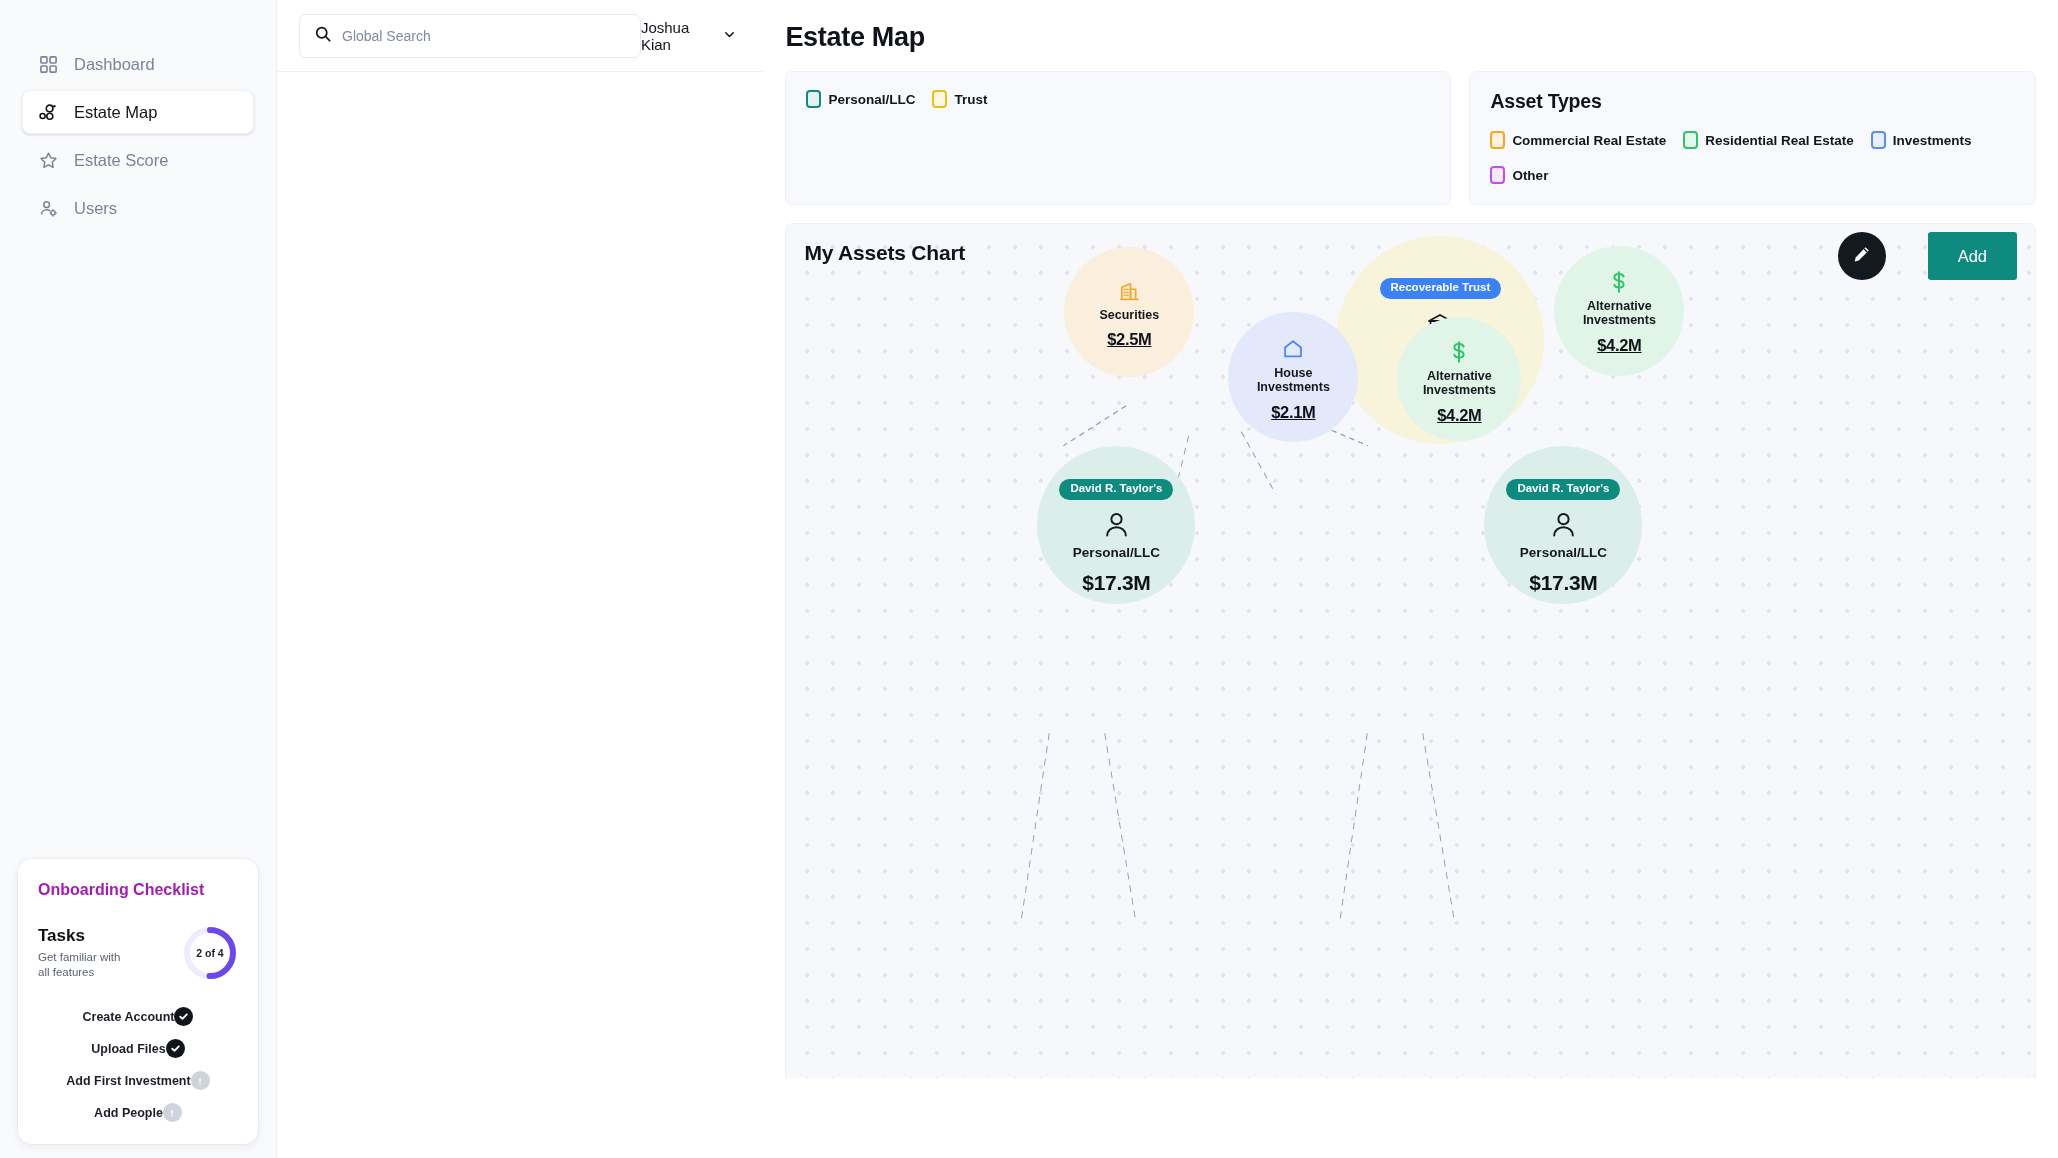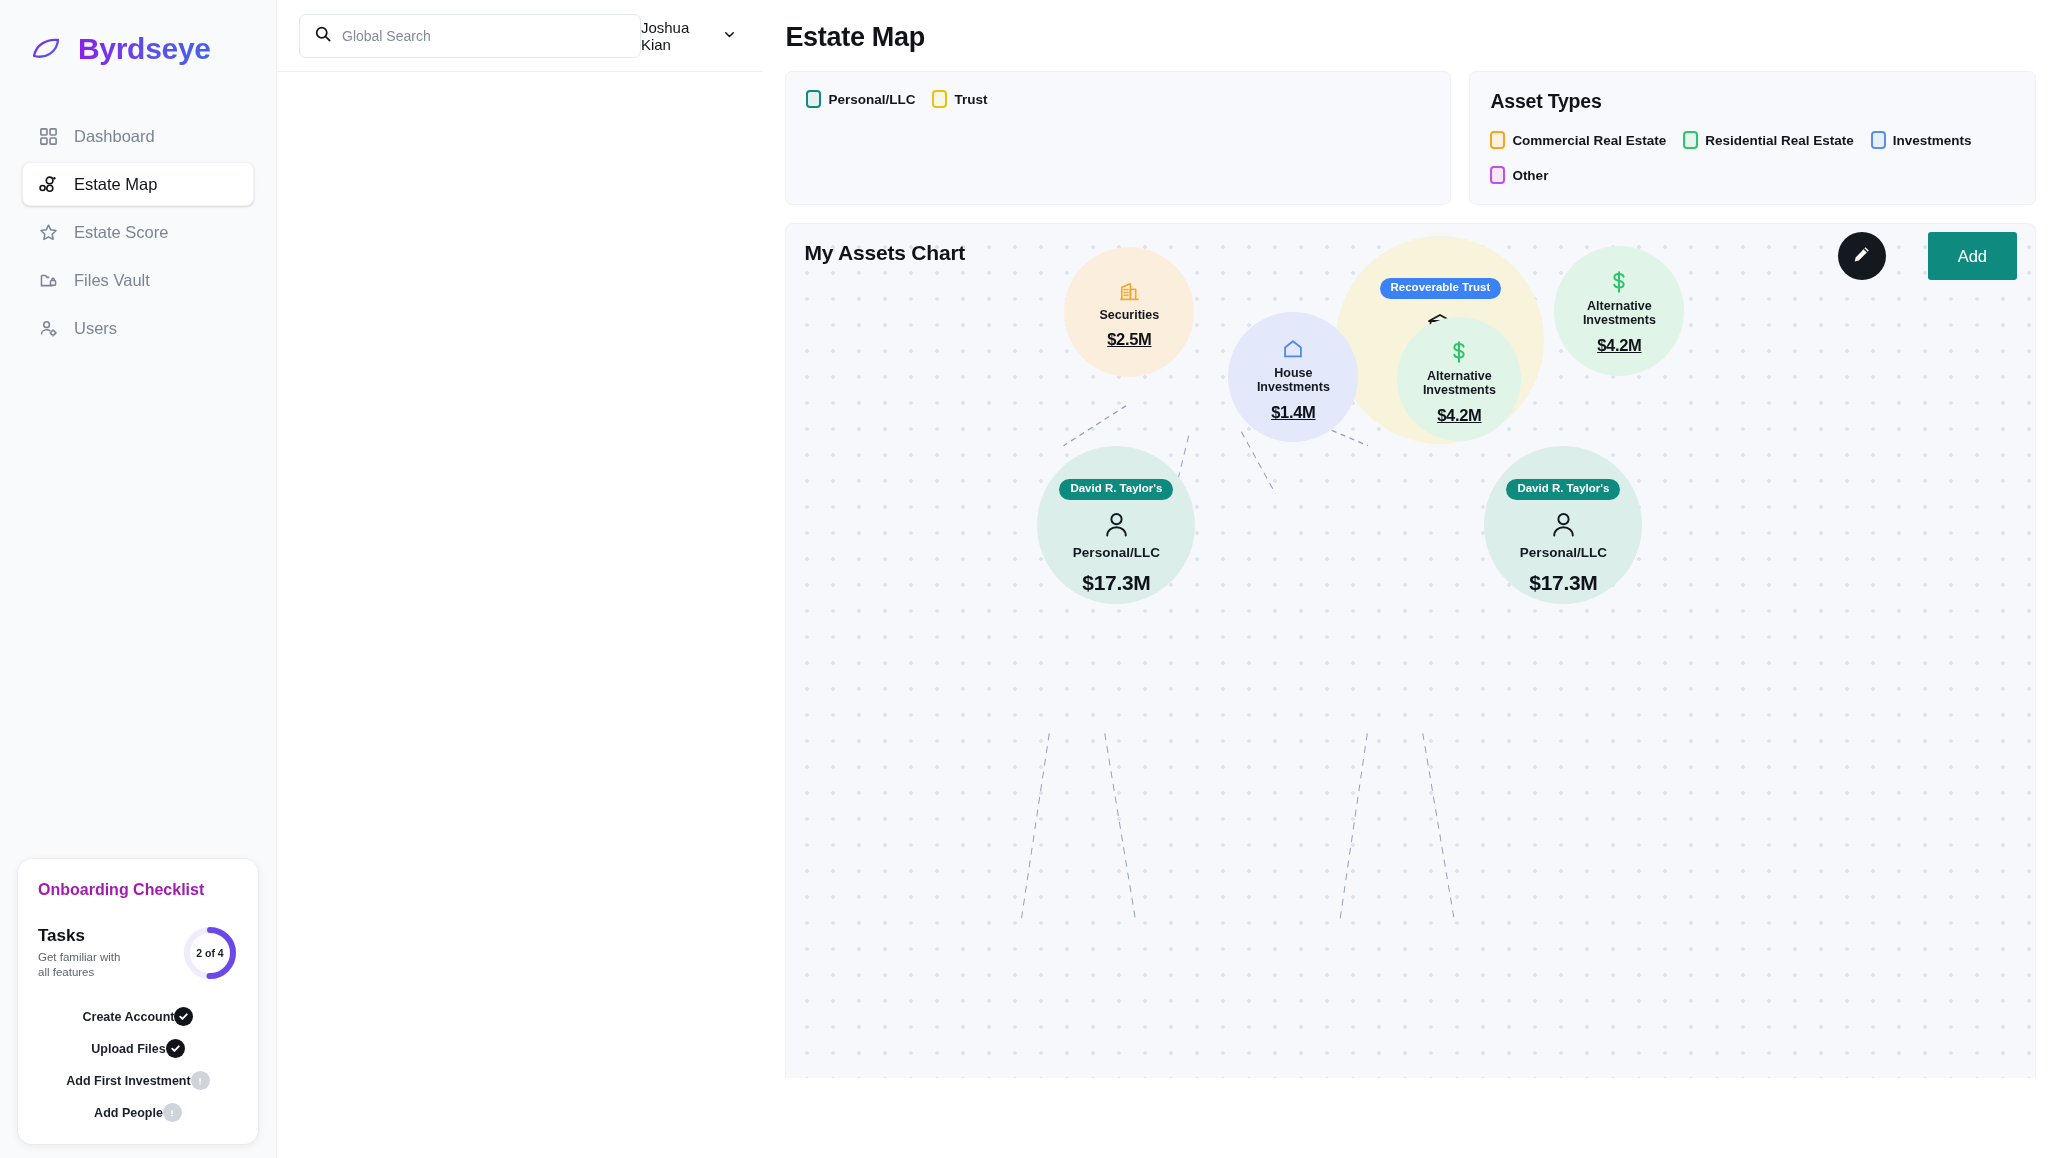--- a/index.html
+++ b/index.html
@@ -141,34 +141,20 @@
   .node.small .n-label { font-size: 12.5px; }
   .node.small .n-ico { height: 26px; margin-top: 0; }
 </style>
 </head>
 <body>
 
 <div class="app">
 
   <aside class="sidebar">
 
-    <div class="brand">
-      <span class="brand-logo">
-        <svg width="34" height="30" viewBox="0 0 34 30" fill="none">
-          <defs>
-              <linearGradient id="lg" x1="0" y1="0" x2="1" y2="1">
-            <stop offset="0" stop-color="#8b21e8"></stop>
-                <stop offset="1" stop-color="#4361ee"></stop>
-          </linearGradient>
-            </defs>
-          <path d="M4 22 C6 11 16 5 28 6 C27 18 16 25 4 22 Z" stroke="url(#lg)" stroke-width="2.3" fill="none" stroke-linejoin="round"></path>
-        </svg>
-      </span>
-      <span class="brand-name">Byrdseye</span>
-    </div>
 
     <nav class="nav">
       <div class="nav-item">
         <span class="nav-ico">
           <svg width="19" height="19" viewBox="0 0 20 20" fill="none" stroke="#7b8495" stroke-width="1.7">
             <rect x="2" y="2" width="6.4" height="6.4" rx="1"></rect>
               <rect x="11.6" y="2" width="6.4" height="6.4" rx="1"></rect>
             <rect x="2" y="11.6" width="6.4" height="6.4" rx="1"></rect>
               <rect x="11.6" y="11.6" width="6.4" height="6.4" rx="1"></rect>
           </svg>
@@ -190,31 +176,20 @@
 
       <div class="nav-item">
         <span class="nav-ico">
           <svg width="19" height="19" viewBox="0 0 20 20" fill="none" stroke="#7b8495" stroke-width="1.6" stroke-linejoin="round">
             <path d="M10 2.3 12.4 7.2 17.8 8 13.9 11.8 14.8 17.2 10 14.6 5.2 17.2 6.1 11.8 2.2 8 7.6 7.2 Z"></path>
           </svg>
         </span>
         <span>Estate Score</span>
       </div>
 
-      <div class="nav-item">
-        <span class="nav-ico">
-          <svg width="19" height="19" viewBox="0 0 20 20" fill="none" stroke="#7b8495" stroke-width="1.6">
-            <path d="M2.6 4.8h4.4l1.4 1.9h2.4"></path>
-              <path d="M2.6 4.8v10.6h11.8"></path>
-            <rect x="12.1" y="10.1" width="5.3" height="5" rx="1"></rect>
-              <path d="M13.5 10.1V8.9a1.3 1.3 0 0 1 2.6 0v1.2"></path>
-          </svg>
-        </span>
-        <span>Files Vault</span>
-      </div>
 
       <div class="nav-item">
         <span class="nav-ico">
           <svg width="19" height="19" viewBox="0 0 20 20" fill="none" stroke="#7b8495" stroke-width="1.6">
             <circle cx="8" cy="6" r="3"></circle>
               <path d="M2.6 16.4c0-3 2.4-5.2 5.4-5.2 1.5 0 2.8.5 3.8 1.3"></path>
             <circle cx="14.8" cy="14.6" r="2.3"></circle>
               <path d="M14.8 11.6v-.9M14.8 18.4v-.9M17.6 14.6h.9M11.2 14.6h.9"></path>
           </svg>
         </span>
@@ -401,21 +376,21 @@
           </div>
 
           <div class="node small" style="left:507px;top:153px;width:130px;height:130px;background:#e3e8fa;padding-top:24px;">
             <span class="n-ico">
               <svg width="24" height="24" viewBox="0 0 26 26" fill="none" stroke="#4d86ef" stroke-width="1.9" stroke-linecap="round" stroke-linejoin="round">
                 <path d="M4.4 11.4 13 4.6l8.6 6.8V21H4.4Z"></path>
               </svg>
             </span>
             <span class="n-label">House
 Investments</span>
-            <span class="n-value">$1.4M</span>
+            <span class="n-value">$2.1M</span>
           </div>
 
           <div class="node small" style="left:673px;top:155px;width:124px;height:124px;background:#e0f5e7;padding-top:22px;">
             <span class="n-ico">
               <svg width="24" height="26" viewBox="0 0 24 26" fill="none" stroke="#2ec46a" stroke-width="2" stroke-linecap="round">
                 <path d="M12 3.2v19.6"></path>
                   <path d="M16.6 7.6c-.6-1.6-2.4-2.6-4.6-2.6-2.6 0-4.6 1.4-4.6 3.4 0 4.6 9.2 2.2 9.2 6.8 0 2-2 3.4-4.6 3.4-2.4 0-4.2-1.1-4.7-2.8"></path>
               </svg>
             </span>
             <span class="n-label">Alternative

